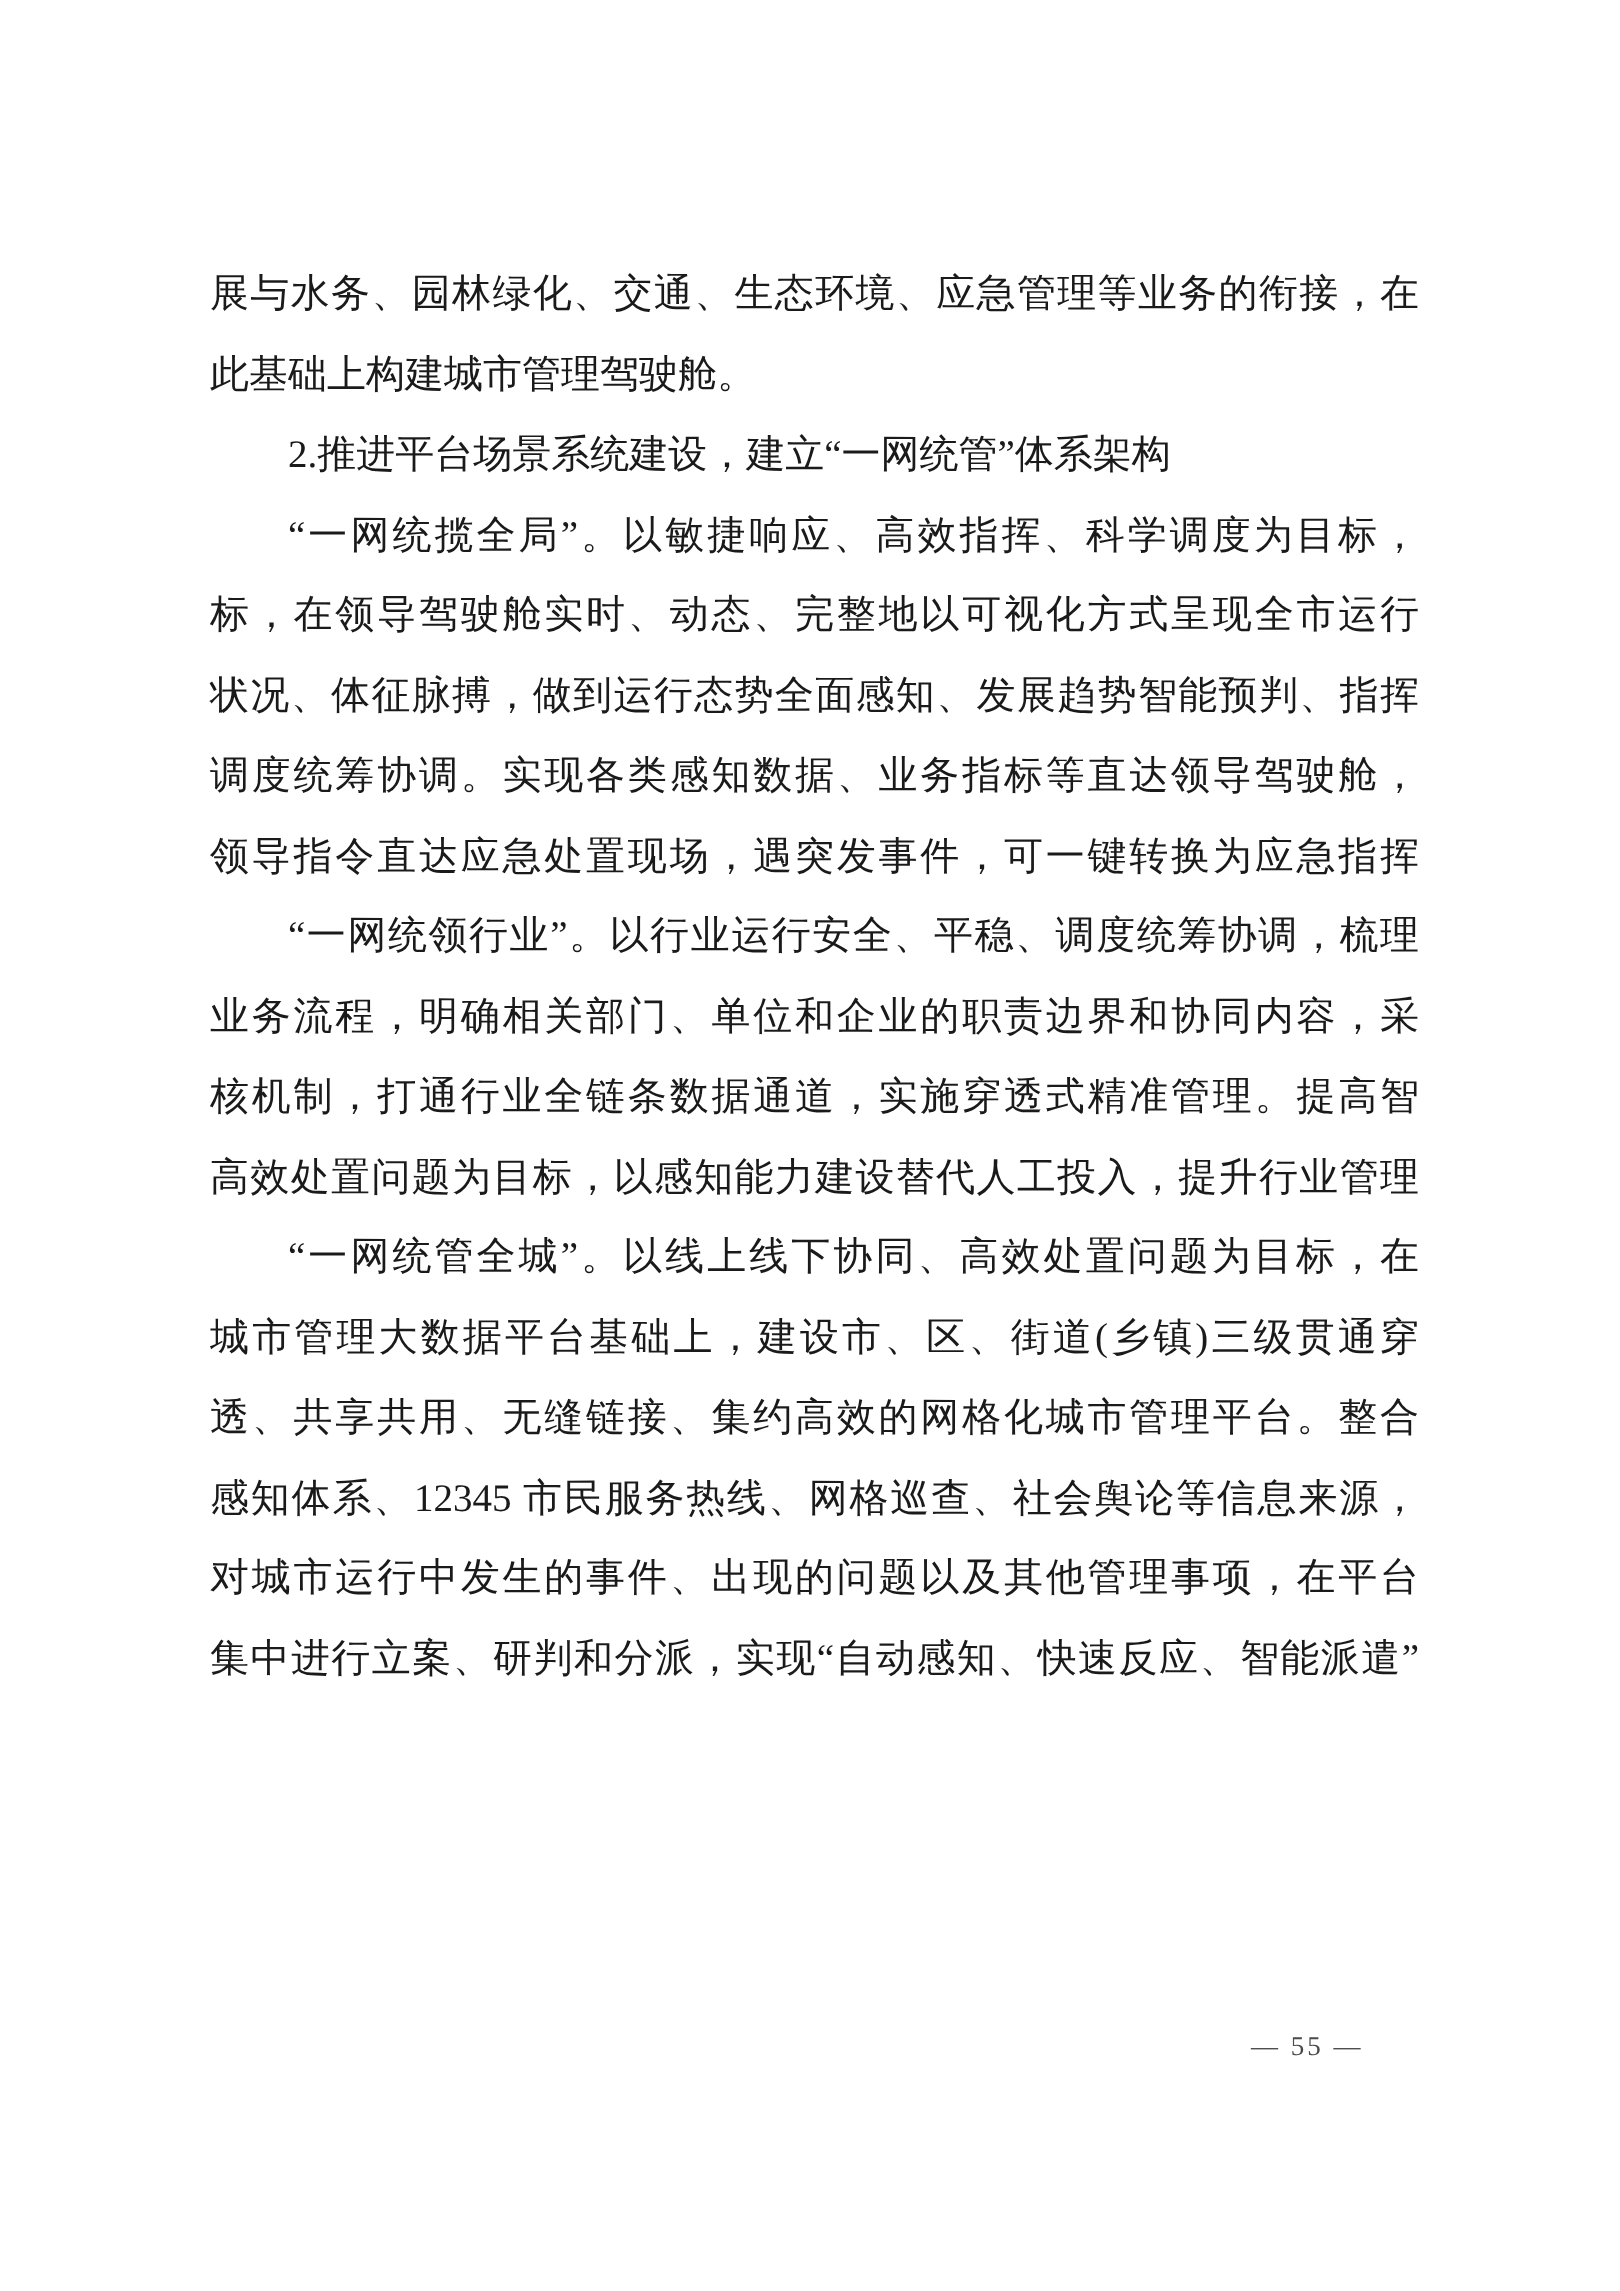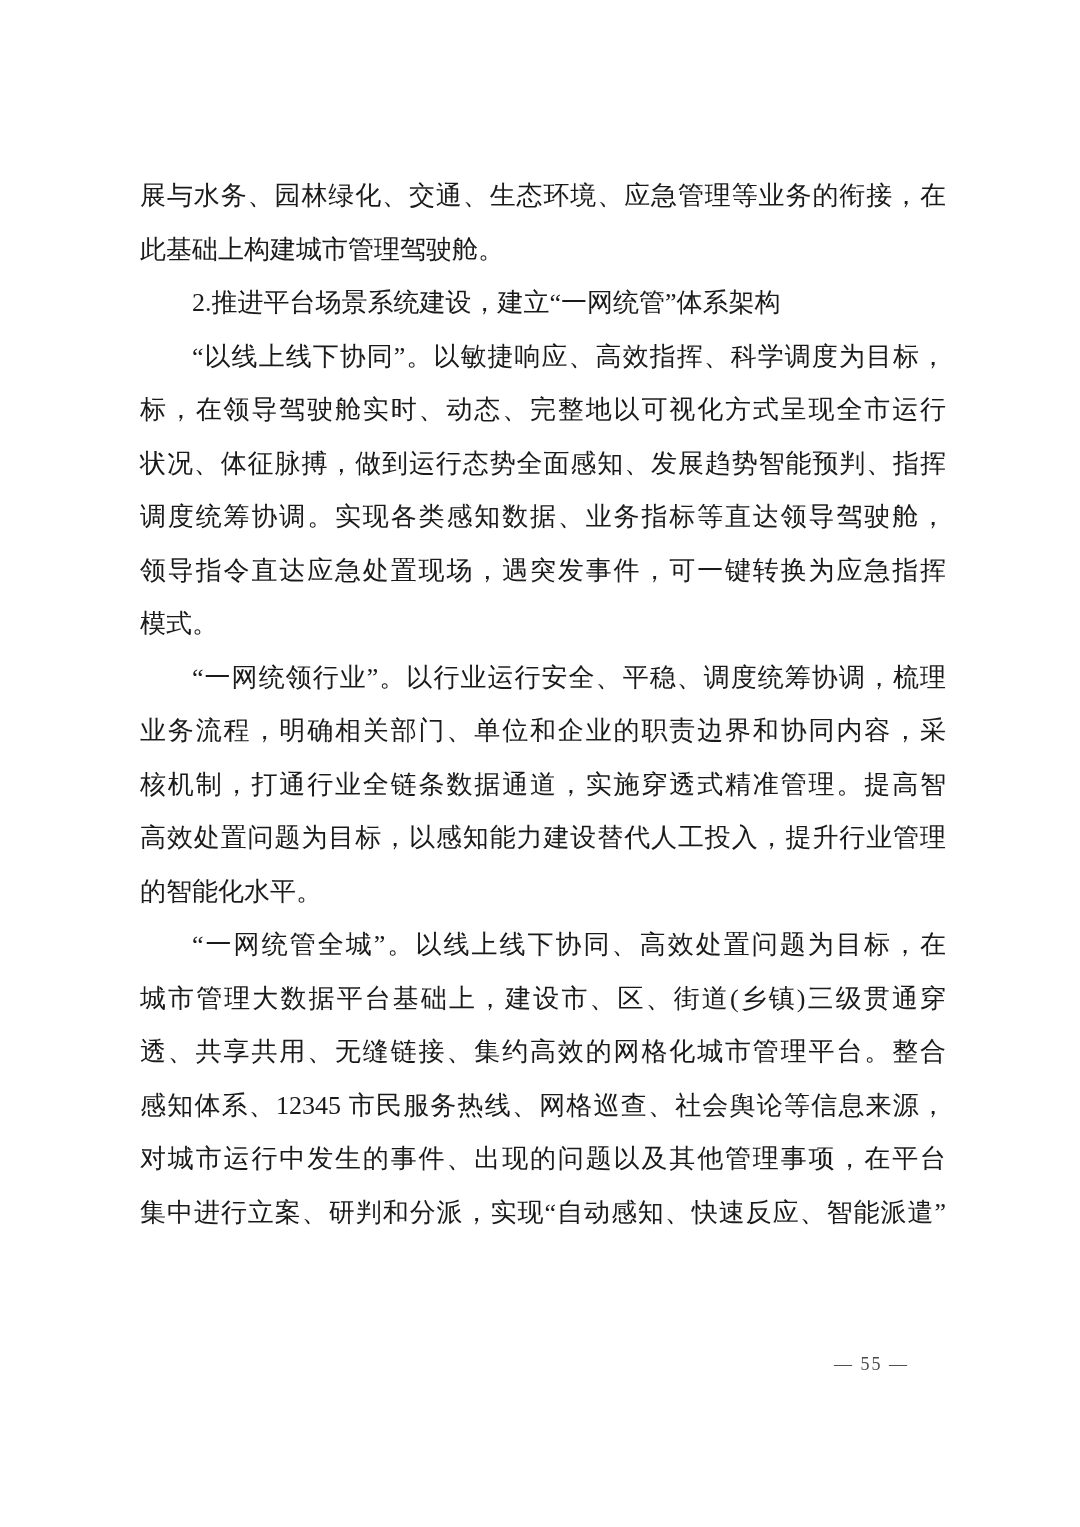--- a/index.html
+++ b/index.html
@@ -49,31 +49,29 @@
   }
 </style>
 </head>
 <body>
 
 <div class="page">
   <main class="content">
     <p class="line">展与水务、园林绿化、交通、生态环境、应急管理等业务的衔接，在</p>
     <p class="line end">此基础上构建城市管理驾驶舱。</p>
     <p class="line end ind">2.推进平台场景系统建设，建立“一网统管”体系架构</p>
-    <p class="line ind">“以线上线下协同”。以敏捷响应、高效指挥、科学调度为目标，</p>
+    <p class="line ind">“一网统揽全局”。以敏捷响应、高效指挥、科学调度为目标，</p>
     <p class="line">标，在领导驾驶舱实时、动态、完整地以可视化方式呈现全市运行</p>
     <p class="line">状况、体征脉搏，做到运行态势全面感知、发展趋势智能预判、指挥</p>
     <p class="line">调度统筹协调。实现各类感知数据、业务指标等直达领导驾驶舱，</p>
     <p class="line">领导指令直达应急处置现场，遇突发事件，可一键转换为应急指挥</p>
-    <p class="line end">模式。</p>
     <p class="line ind">“一网统领行业”。以行业运行安全、平稳、调度统筹协调，梳理</p>
     <p class="line">业务流程，明确相关部门、单位和企业的职责边界和协同内容，采</p>
     <p class="line">核机制，打通行业全链条数据通道，实施穿透式精准管理。提高智</p>
     <p class="line">高效处置问题为目标，以感知能力建设替代人工投入，提升行业管理</p>
-    <p class="line end">的智能化水平。</p>
     <p class="line ind">“一网统管全城”。以线上线下协同、高效处置问题为目标，在</p>
     <p class="line">城市管理大数据平台基础上，建设市、区、街道(乡镇)三级贯通穿</p>
     <p class="line">透、共享共用、无缝链接、集约高效的网格化城市管理平台。整合</p>
     <p class="line">感知体系、12345 市民服务热线、网格巡查、社会舆论等信息来源，</p>
     <p class="line">对城市运行中发生的事件、出现的问题以及其他管理事项，在平台</p>
     <p class="line">集中进行立案、研判和分派，实现“自动感知、快速反应、智能派遣”</p>
   </main>
   <div class="footer">— 55 —</div>
 </div>
 

